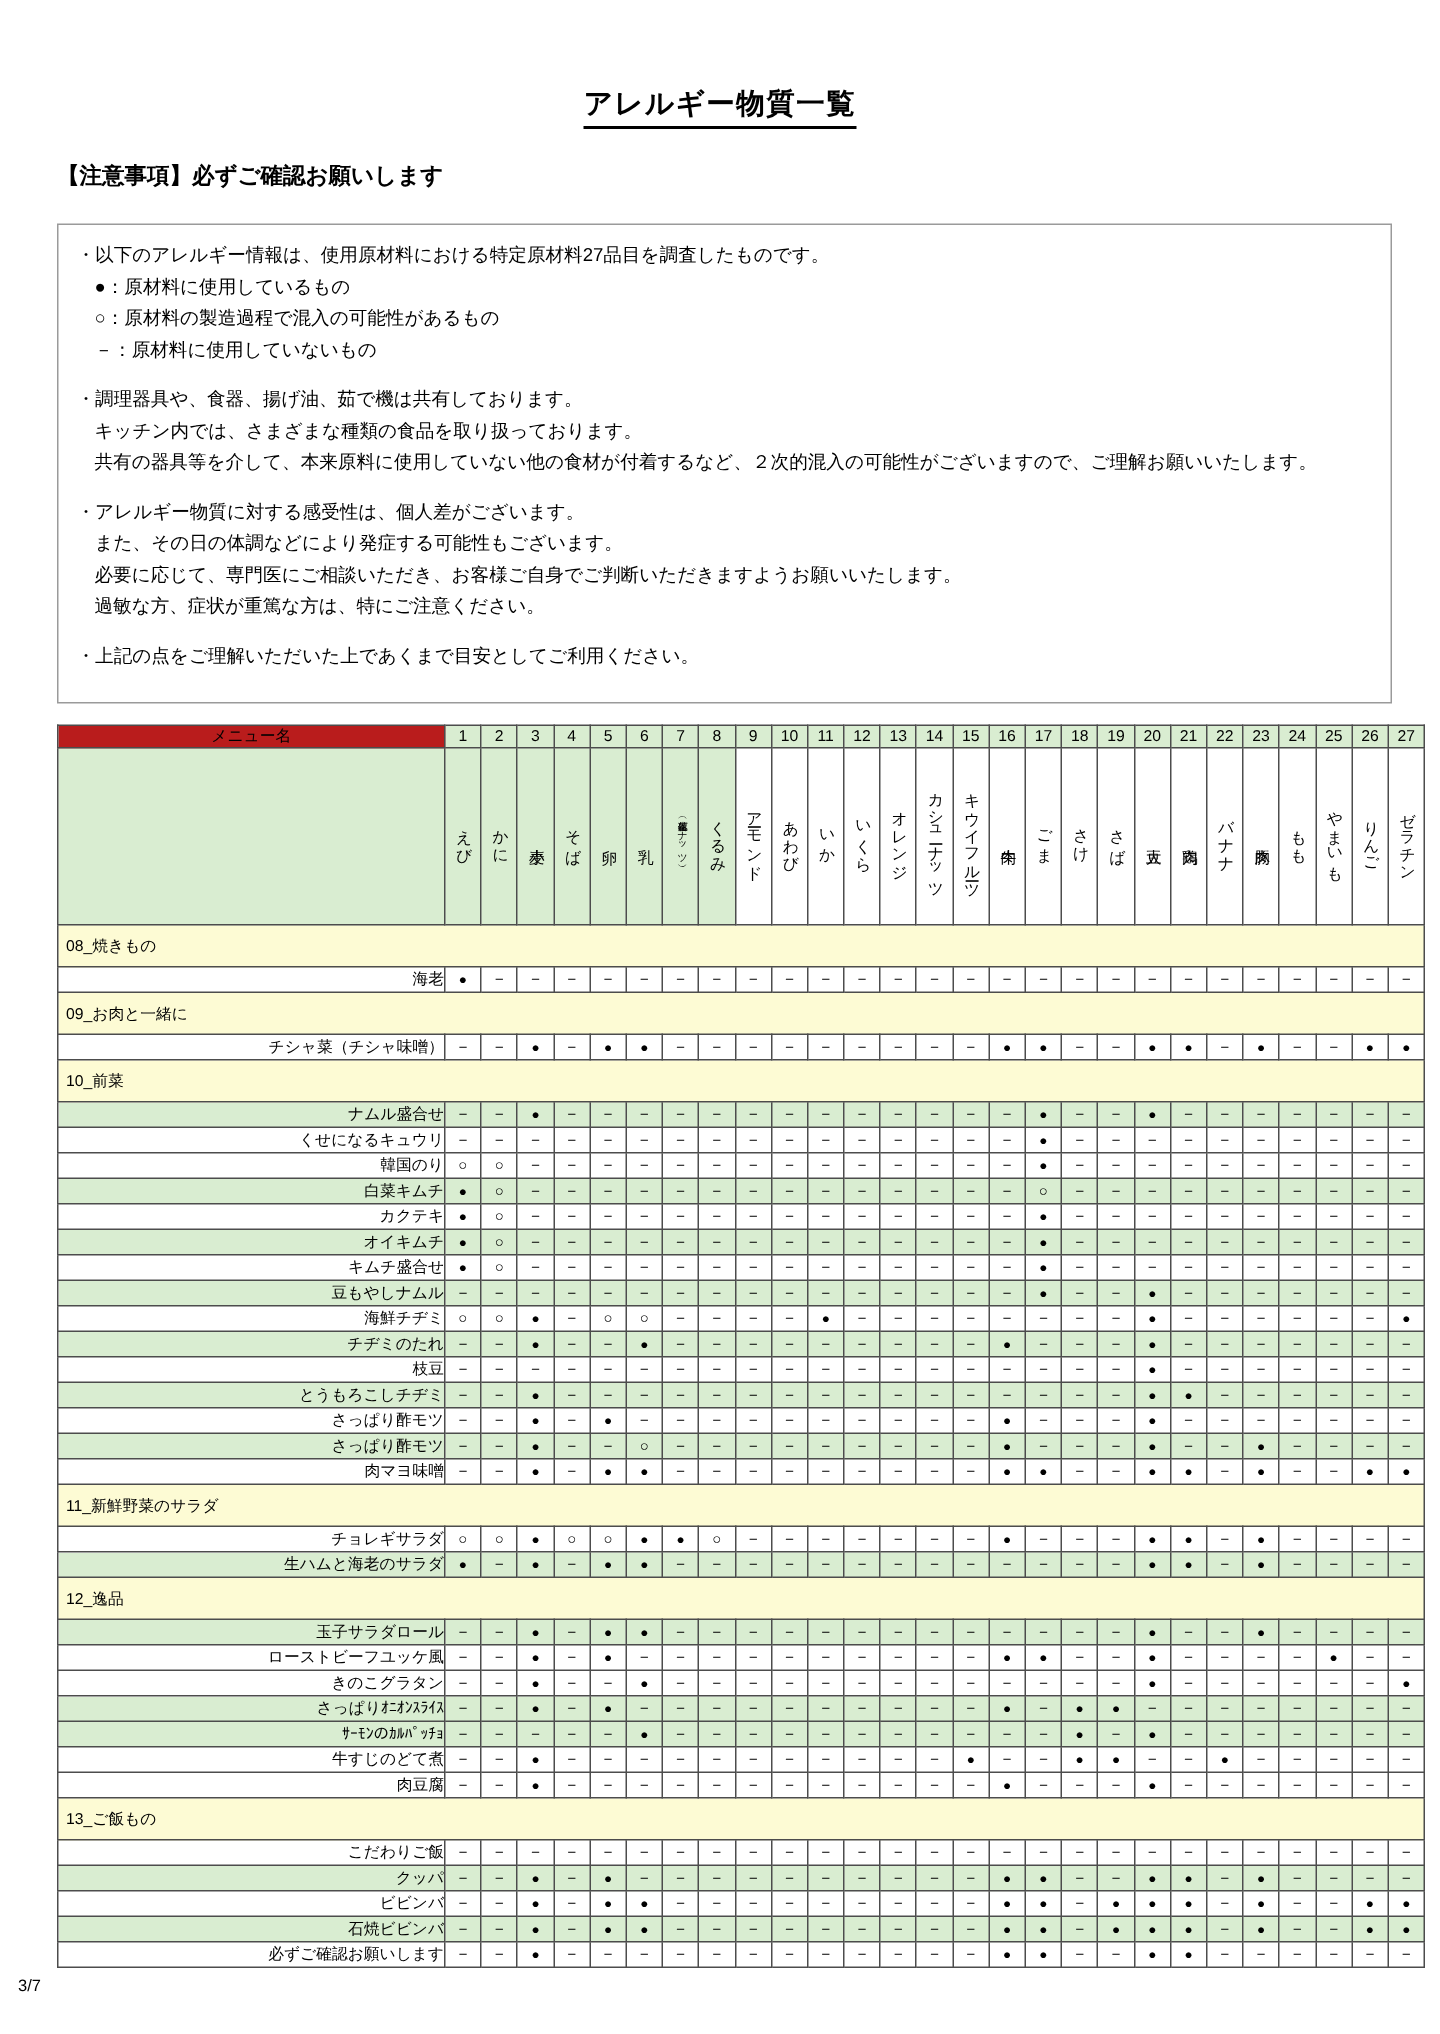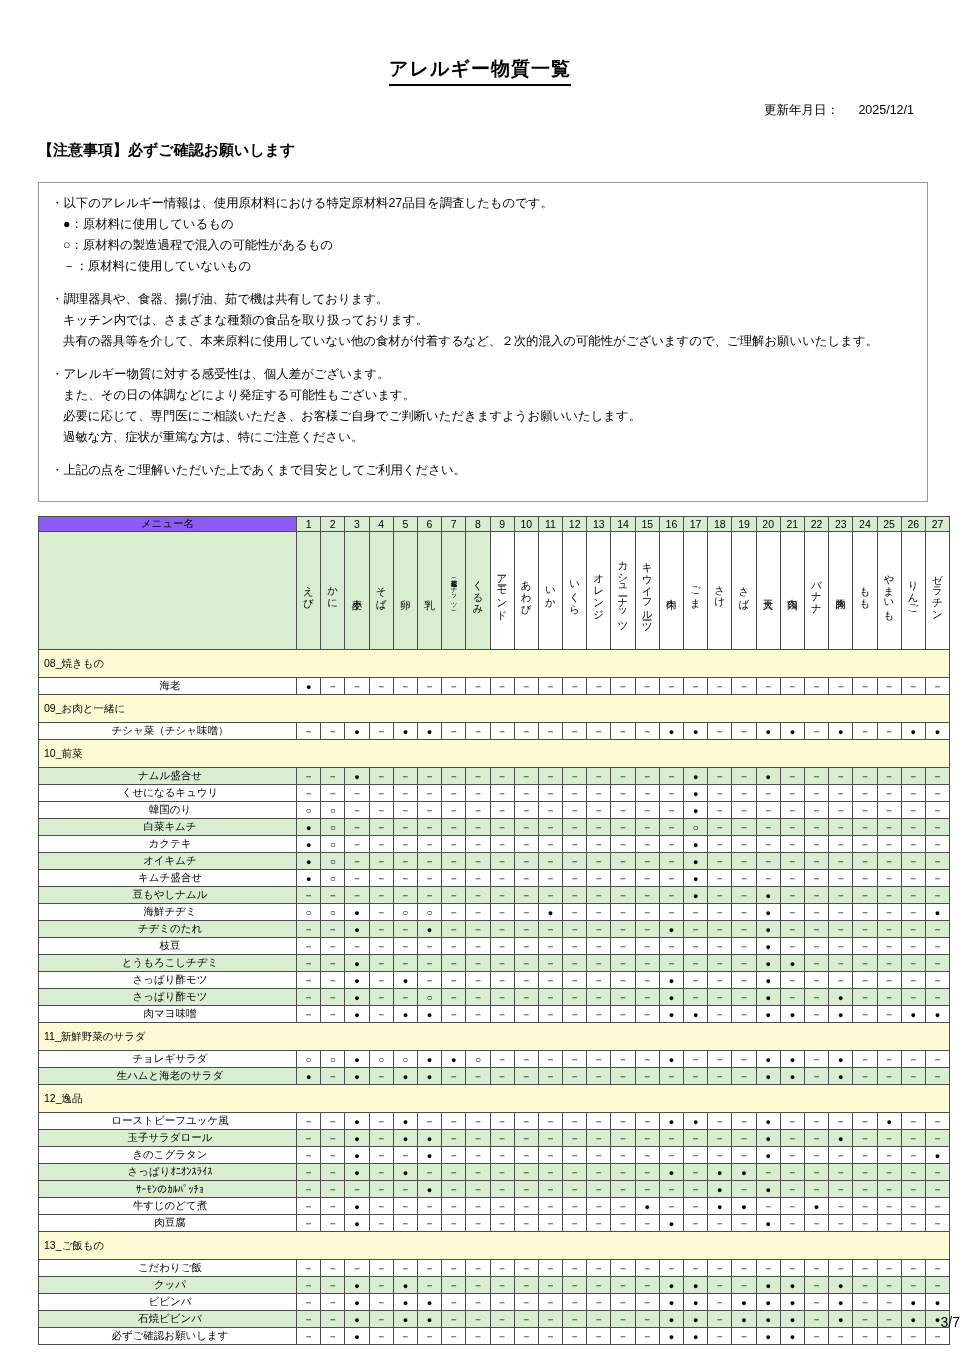--- a/index.html
+++ b/index.html
@@ -69,21 +69,21 @@
     font-weight: normal;
   }
   col.menucol { width: 258px; }
   col.numcol  { width: 24.2px; }
 
   
   tr.numrow td { height: 15px; font-size: 10.5px; }
   td.menuhead {
     text-align: left;
     padding-left: 5px;
-    background: #8b5cf6;
+    background: #b91c1c;
     font-size: 11px;
   }
   td.numcell { background: #d9edd1; }
 
   
   tr.namerow td { height: 118px; }
   .vname {
     writing-mode: vertical-rl;
     text-orientation: upright;
     margin: 0 auto;
@@ -105,53 +105,49 @@
     background: #fdfbd4;
     height: 28px;
     text-align: left;
     font-size: 10.5px;
   }
   tr.section td.sectlabel { padding-left: 5px; font-weight: normal; }
 
   
   tr.datarow td { height: 17px; }
   tr.datarow td.name {
-    text-align: center;
+    text-align: right;
     padding-left: 5px;
     font-size: 10.5px;
     white-space: nowrap;
     overflow: hidden;
   }
   tr.datarow.odd td { background: #ffffff; }
   tr.datarow.even td { background: #d9edd1; }
   .mk { font-size: 10px; line-height: 1; }
   .mk.filled { font-size: 9px; }
   .mk.dash { font-size: 11px; }
 
   .footer {
     position: absolute;
     bottom: 26px;
-    left: 0; right: 0;
-    text-align: right;
-    font-size: 14px;
+    left: 12px; right: 0;
+    text-align: left;
+    font-size: 11px;
   }
 </style>
 </head>
 <body>
 
 <div class="page">
 
   <div class="title-row">
     <span class="doc-title">アレルギー物質一覧</span>
   </div>
 
-  <div class="update-row">
-    <span class="update-label">更新年月日：</span>
-    <span>2025/12/1</span>
-  </div>
 
   <div class="notice-head">【注意事項】必ずご確認お願いします</div>
 
   <div class="notice-box">
     <div class="nline">・以下のアレルギー情報は、使用原材料における特定原材料27品目を調査したものです。</div>
     <div class="nline ind1">●：原材料に使用しているもの</div>
     <div class="nline ind1">○：原材料の製造過程で混入の可能性があるもの</div>
     <div class="nline ind1">－：原材料に使用していないもの</div>
     <div class="nline gap"></div>
     <div class="nline">・調理器具や、食器、揚げ油、茹で機は共有しております。</div>
@@ -891,50 +887,20 @@
             <td><span class="mk dash">－</span></td>
             <td><span class="mk filled">●</span></td>
             <td><span class="mk dash">－</span></td>
             <td><span class="mk dash">－</span></td>
             <td><span class="mk dash">－</span></td>
             <td><span class="mk dash">－</span></td>
           </tr>
           <tr class="section">
             <td class="sectlabel" colspan="28">12_逸品</td>
           </tr>
-          <tr class="datarow odd">
-            <td class="name">ローストビーフユッケ風</td>
-            <td><span class="mk dash">－</span></td>
-            <td><span class="mk dash">－</span></td>
-            <td><span class="mk filled">●</span></td>
-            <td><span class="mk dash">－</span></td>
-            <td><span class="mk filled">●</span></td>
-            <td><span class="mk dash">－</span></td>
-            <td><span class="mk dash">－</span></td>
-            <td><span class="mk dash">－</span></td>
-            <td><span class="mk dash">－</span></td>
-            <td><span class="mk dash">－</span></td>
-            <td><span class="mk dash">－</span></td>
-            <td><span class="mk dash">－</span></td>
-            <td><span class="mk dash">－</span></td>
-            <td><span class="mk dash">－</span></td>
-            <td><span class="mk dash">－</span></td>
-            <td><span class="mk filled">●</span></td>
-            <td><span class="mk filled">●</span></td>
-            <td><span class="mk dash">－</span></td>
-            <td><span class="mk dash">－</span></td>
-            <td><span class="mk filled">●</span></td>
-            <td><span class="mk dash">－</span></td>
-            <td><span class="mk dash">－</span></td>
-            <td><span class="mk dash">－</span></td>
-            <td><span class="mk dash">－</span></td>
-            <td><span class="mk filled">●</span></td>
-            <td><span class="mk dash">－</span></td>
-            <td><span class="mk dash">－</span></td>
-          </tr>
           <tr class="datarow even">
             <td class="name">玉子サラダロール</td>
             <td><span class="mk dash">－</span></td>
             <td><span class="mk dash">－</span></td>
             <td><span class="mk filled">●</span></td>
             <td><span class="mk dash">－</span></td>
             <td><span class="mk filled">●</span></td>
             <td><span class="mk filled">●</span></td>
             <td><span class="mk dash">－</span></td>
             <td><span class="mk dash">－</span></td>
@@ -948,20 +914,50 @@
             <td><span class="mk dash">－</span></td>
             <td><span class="mk dash">－</span></td>
             <td><span class="mk dash">－</span></td>
             <td><span class="mk dash">－</span></td>
             <td><span class="mk filled">●</span></td>
             <td><span class="mk dash">－</span></td>
             <td><span class="mk dash">－</span></td>
             <td><span class="mk filled">●</span></td>
             <td><span class="mk dash">－</span></td>
             <td><span class="mk dash">－</span></td>
+            <td><span class="mk dash">－</span></td>
+            <td><span class="mk dash">－</span></td>
+          </tr>
+          <tr class="datarow odd">
+            <td class="name">ローストビーフユッケ風</td>
+            <td><span class="mk dash">－</span></td>
+            <td><span class="mk dash">－</span></td>
+            <td><span class="mk filled">●</span></td>
+            <td><span class="mk dash">－</span></td>
+            <td><span class="mk filled">●</span></td>
+            <td><span class="mk dash">－</span></td>
+            <td><span class="mk dash">－</span></td>
+            <td><span class="mk dash">－</span></td>
+            <td><span class="mk dash">－</span></td>
+            <td><span class="mk dash">－</span></td>
+            <td><span class="mk dash">－</span></td>
+            <td><span class="mk dash">－</span></td>
+            <td><span class="mk dash">－</span></td>
+            <td><span class="mk dash">－</span></td>
+            <td><span class="mk dash">－</span></td>
+            <td><span class="mk filled">●</span></td>
+            <td><span class="mk filled">●</span></td>
+            <td><span class="mk dash">－</span></td>
+            <td><span class="mk dash">－</span></td>
+            <td><span class="mk filled">●</span></td>
+            <td><span class="mk dash">－</span></td>
+            <td><span class="mk dash">－</span></td>
+            <td><span class="mk dash">－</span></td>
+            <td><span class="mk dash">－</span></td>
+            <td><span class="mk filled">●</span></td>
             <td><span class="mk dash">－</span></td>
             <td><span class="mk dash">－</span></td>
           </tr>
           <tr class="datarow odd">
             <td class="name">きのこグラタン</td>
             <td><span class="mk dash">－</span></td>
             <td><span class="mk dash">－</span></td>
             <td><span class="mk filled">●</span></td>
             <td><span class="mk dash">－</span></td>
             <td><span class="mk dash">－</span></td>

